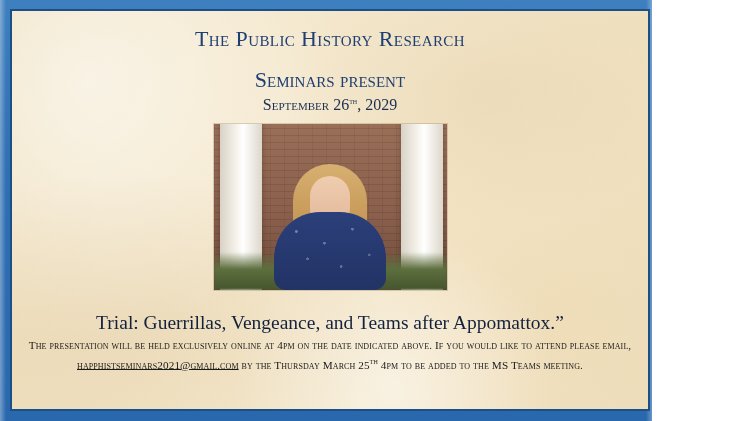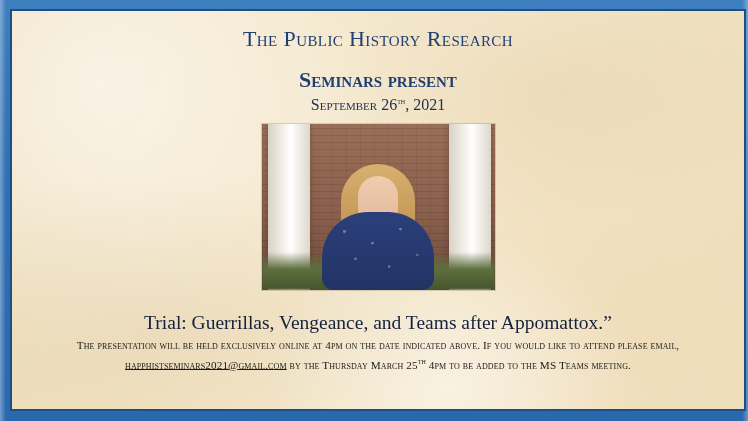--- a/index.html
+++ b/index.html
@@ -10,21 +10,21 @@
   body {
     width: 748px;
     height: 421px;
     overflow: hidden;
     font-family: "Liberation Serif", serif;
   }
 
   
   .poster {
     position: relative;
-    width: 748px;
+    width: 652px;
     height: 421px;
     box-sizing: border-box;
     background: linear-gradient(180deg, #3e7fbf 0%, #2f6fb3 40%, #2a68ad 100%);
     padding: 9px 2px 10px 10px;
   }
   .poster::before {
     content: "";
     position: absolute;
     left: 0; top: 0; right: 0; bottom: 0;
     background:
@@ -80,21 +80,20 @@
     margin-top: 16px;
     line-height: 1.1;
   }
   .title-line2 {
     color: #1f3f73;
     font-variant: small-caps;
     font-size: 22px;
     text-align: center;
     margin-top: 17px;
     line-height: 1.1;
-    font-weight: bold;
   }
   .date-line {
     color: #1c2f52;
     font-size: 16px;
     text-align: center;
     margin-top: 4px;
     font-variant: small-caps;
   }
   .date-line sup { font-size: 9px; vertical-align: super; }
 
@@ -229,21 +228,21 @@
 <body>
 
 <div class="poster">
   <div class="inner">
     <div class="content">
 
       <div class="title-line">The Public History Research</div>
       <div class="title-line2">Seminars present</div>
 
       <div class="date-line">
-        <span>September 26</span><sup>th</sup><span>, 2021</span>
+        <span>September 26</span><sup>th</sup><span>, 2029</span>
       </div>
 
       <div class="photo-wrap">
         <div class="photo">
           <div class="brick"></div>
           <div class="col-left"></div>
           <div class="col-right"></div>
           <div class="greenery"></div>
           <div class="person">
             <div class="hair"></div>

